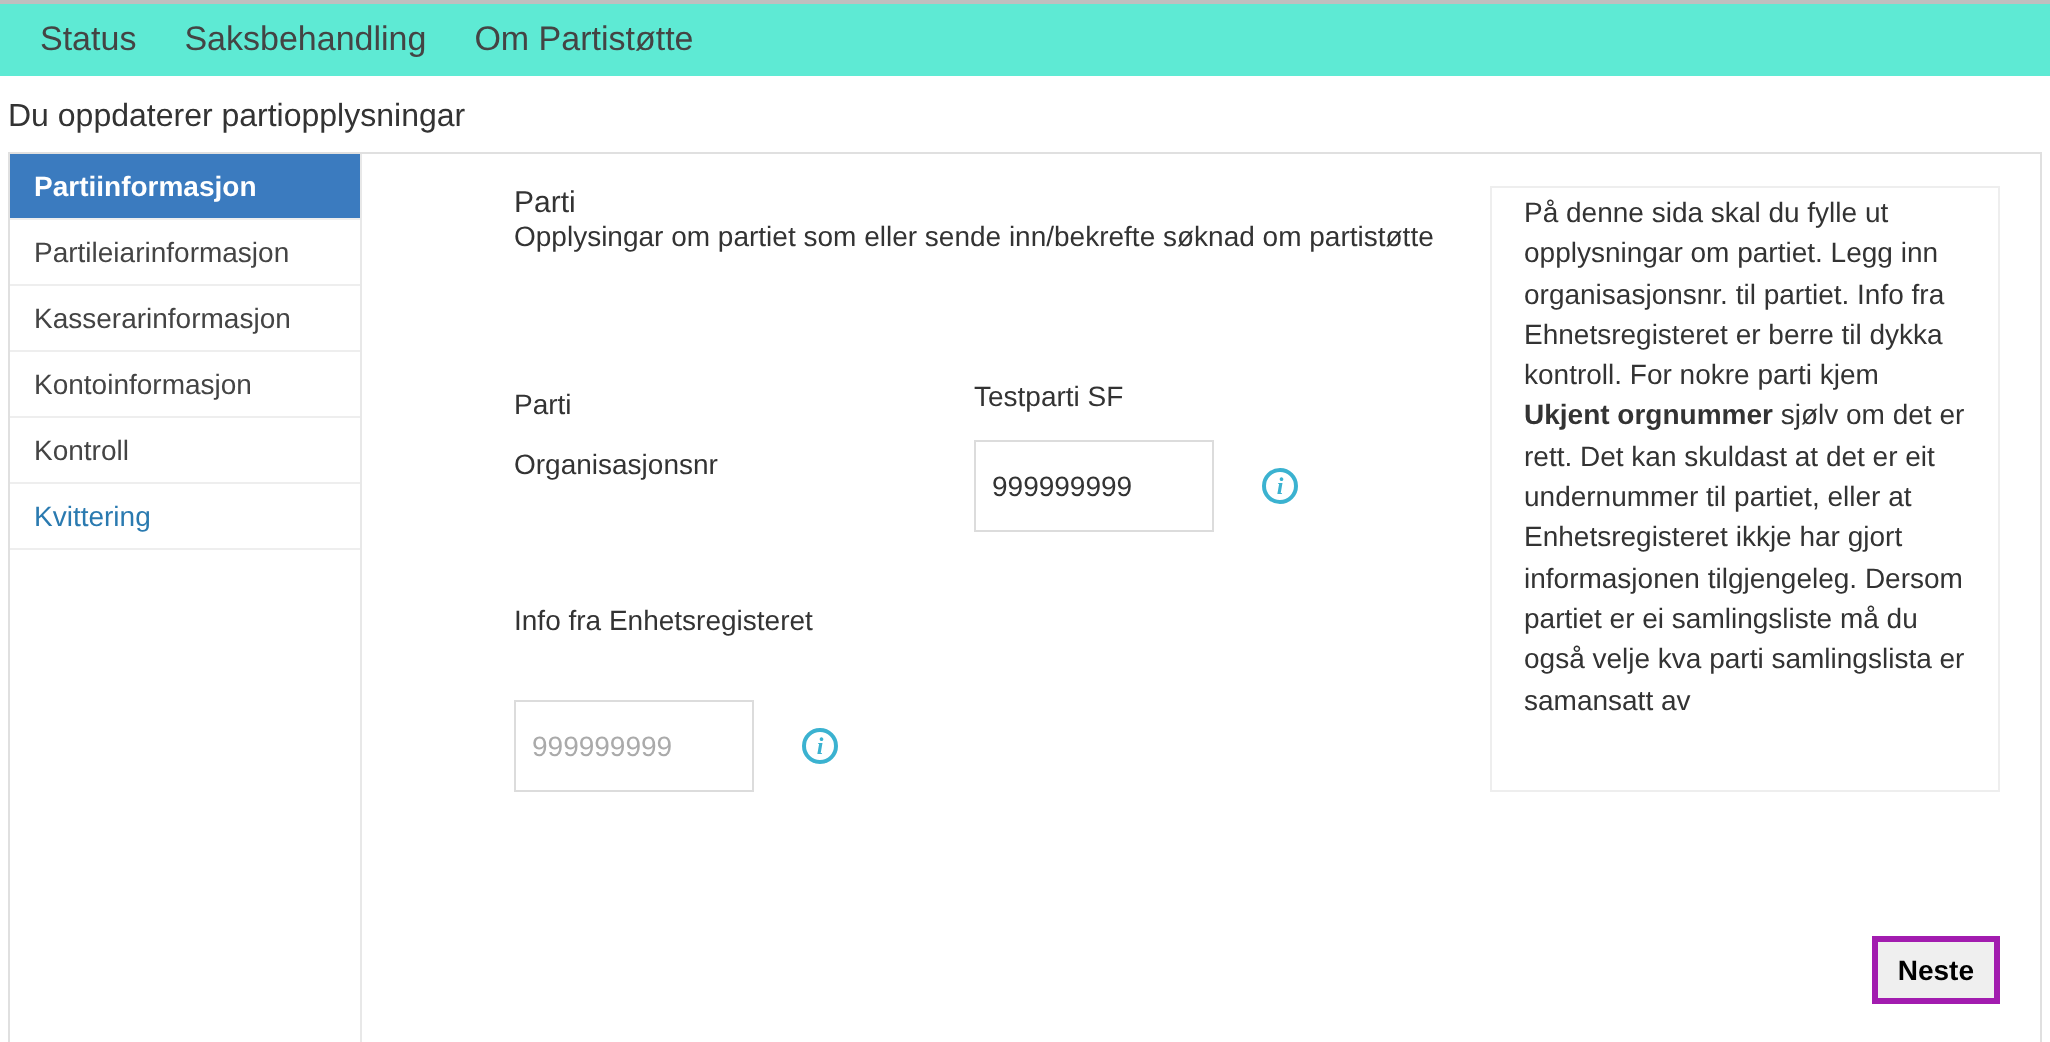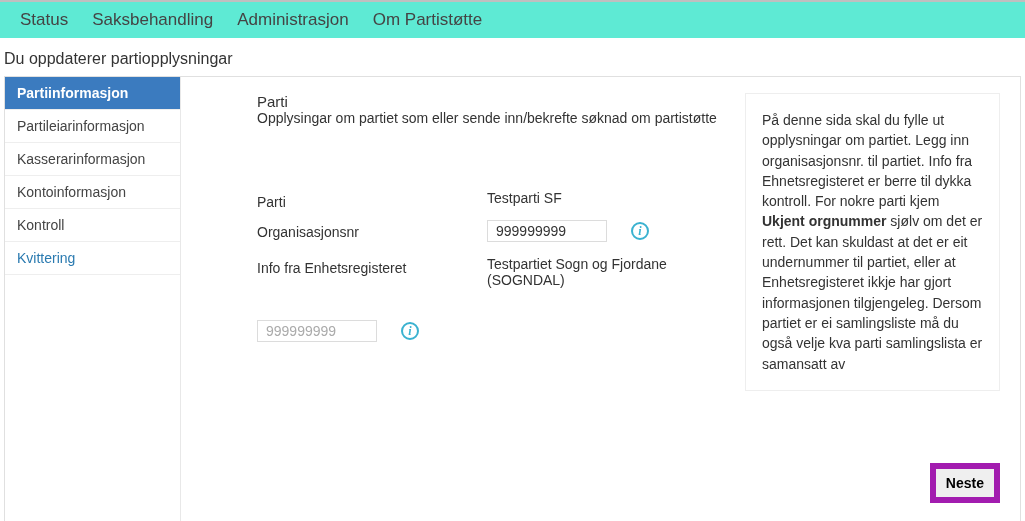--- a/index.html
+++ b/index.html
@@ -82,21 +82,21 @@
     }
     .form-value {
       width: 230px;
       font-size: 14px;
       color: #333;
       display: flex;
       align-items: center;
     }
     .form-value input {
       width: 120px;
-      padding: 2px 8px;
+      padding: 14px 8px;
       font-size: 14px;
       border: 1px solid #dcdcdc;
       color: #333;
     }
     .form-value input::placeholder {
       color: #aaa;
     }
     .info-icon {
       margin-left: 24px;
       width: 18px;
@@ -109,21 +109,21 @@
       font-size: 12px;
       display: inline-flex;
       align-items: center;
       justify-content: center;
       font-weight: bold;
       cursor: pointer;
     }
     .right-panel {
       width: 255px;
       border: 1px solid #eee;
-      padding: 16px 16px;
+      padding: 2px 16px;
       font-size: 14px;
       color: #333;
       line-height: 1.45;
     }
     .right-panel b {
       font-weight: bold;
     }
     .content-flex {
       display: flex;
       gap: 28px;
@@ -133,31 +133,30 @@
     }
     .button-row {
       text-align: right;
       margin-top: 72px;
     }
     .btn-next {
       padding: 6px 10px;
       font-size: 14px;
       font-weight: bold;
       background: #efefef;
-      border: 6px solid #a21caf;
+      border: 3px solid #a21caf;
       cursor: pointer;
     }
   </style>
 </head>
 <body>
 
 <div class="top-nav">
   <div class="top-nav-item">Status</div>
   <div class="top-nav-item">Saksbehandling</div>
-  <div class="top-nav-item">Administrasjon</div>
   <div class="top-nav-item">Om Partistøtte</div>
 </div>
 
 <div class="breadcrumb">Du oppdaterer partiopplysningar</div>
 
 <div class="main-container">
   <div class="sidebar">
     <div class="sidebar-item active">Partiinformasjon</div>
     <div class="sidebar-item">Partileiarinformasjon</div>
     <div class="sidebar-item">Kasserarinformasjon</div>
@@ -182,23 +181,22 @@
         </div>
 
         <div class="form-row" style="margin-top:10px">
           <div class="form-label">Organisasjonsnr</div>
           <div class="form-value">
             <input type="text" value="999999999" style="">
             <span class="info-icon">i</span>
           </div>
         </div>
 
-        <div class="form-row" style="margin-top:14px">
+        <div class="form-row" style="margin-top:32px">
           <div class="form-label">Info fra Enhetsregisteret</div>
-          <div class="form-value" style="width:230px">Testpartiet Sogn og Fjordane (SOGNDAL)</div>
         </div>
 
         <div class="form-row" style="margin-top:32px">
           <div class="form-value">
             <input type="text" placeholder="999999999" style="">
             <span class="info-icon">i</span>
           </div>
         </div>
       </div>
 

